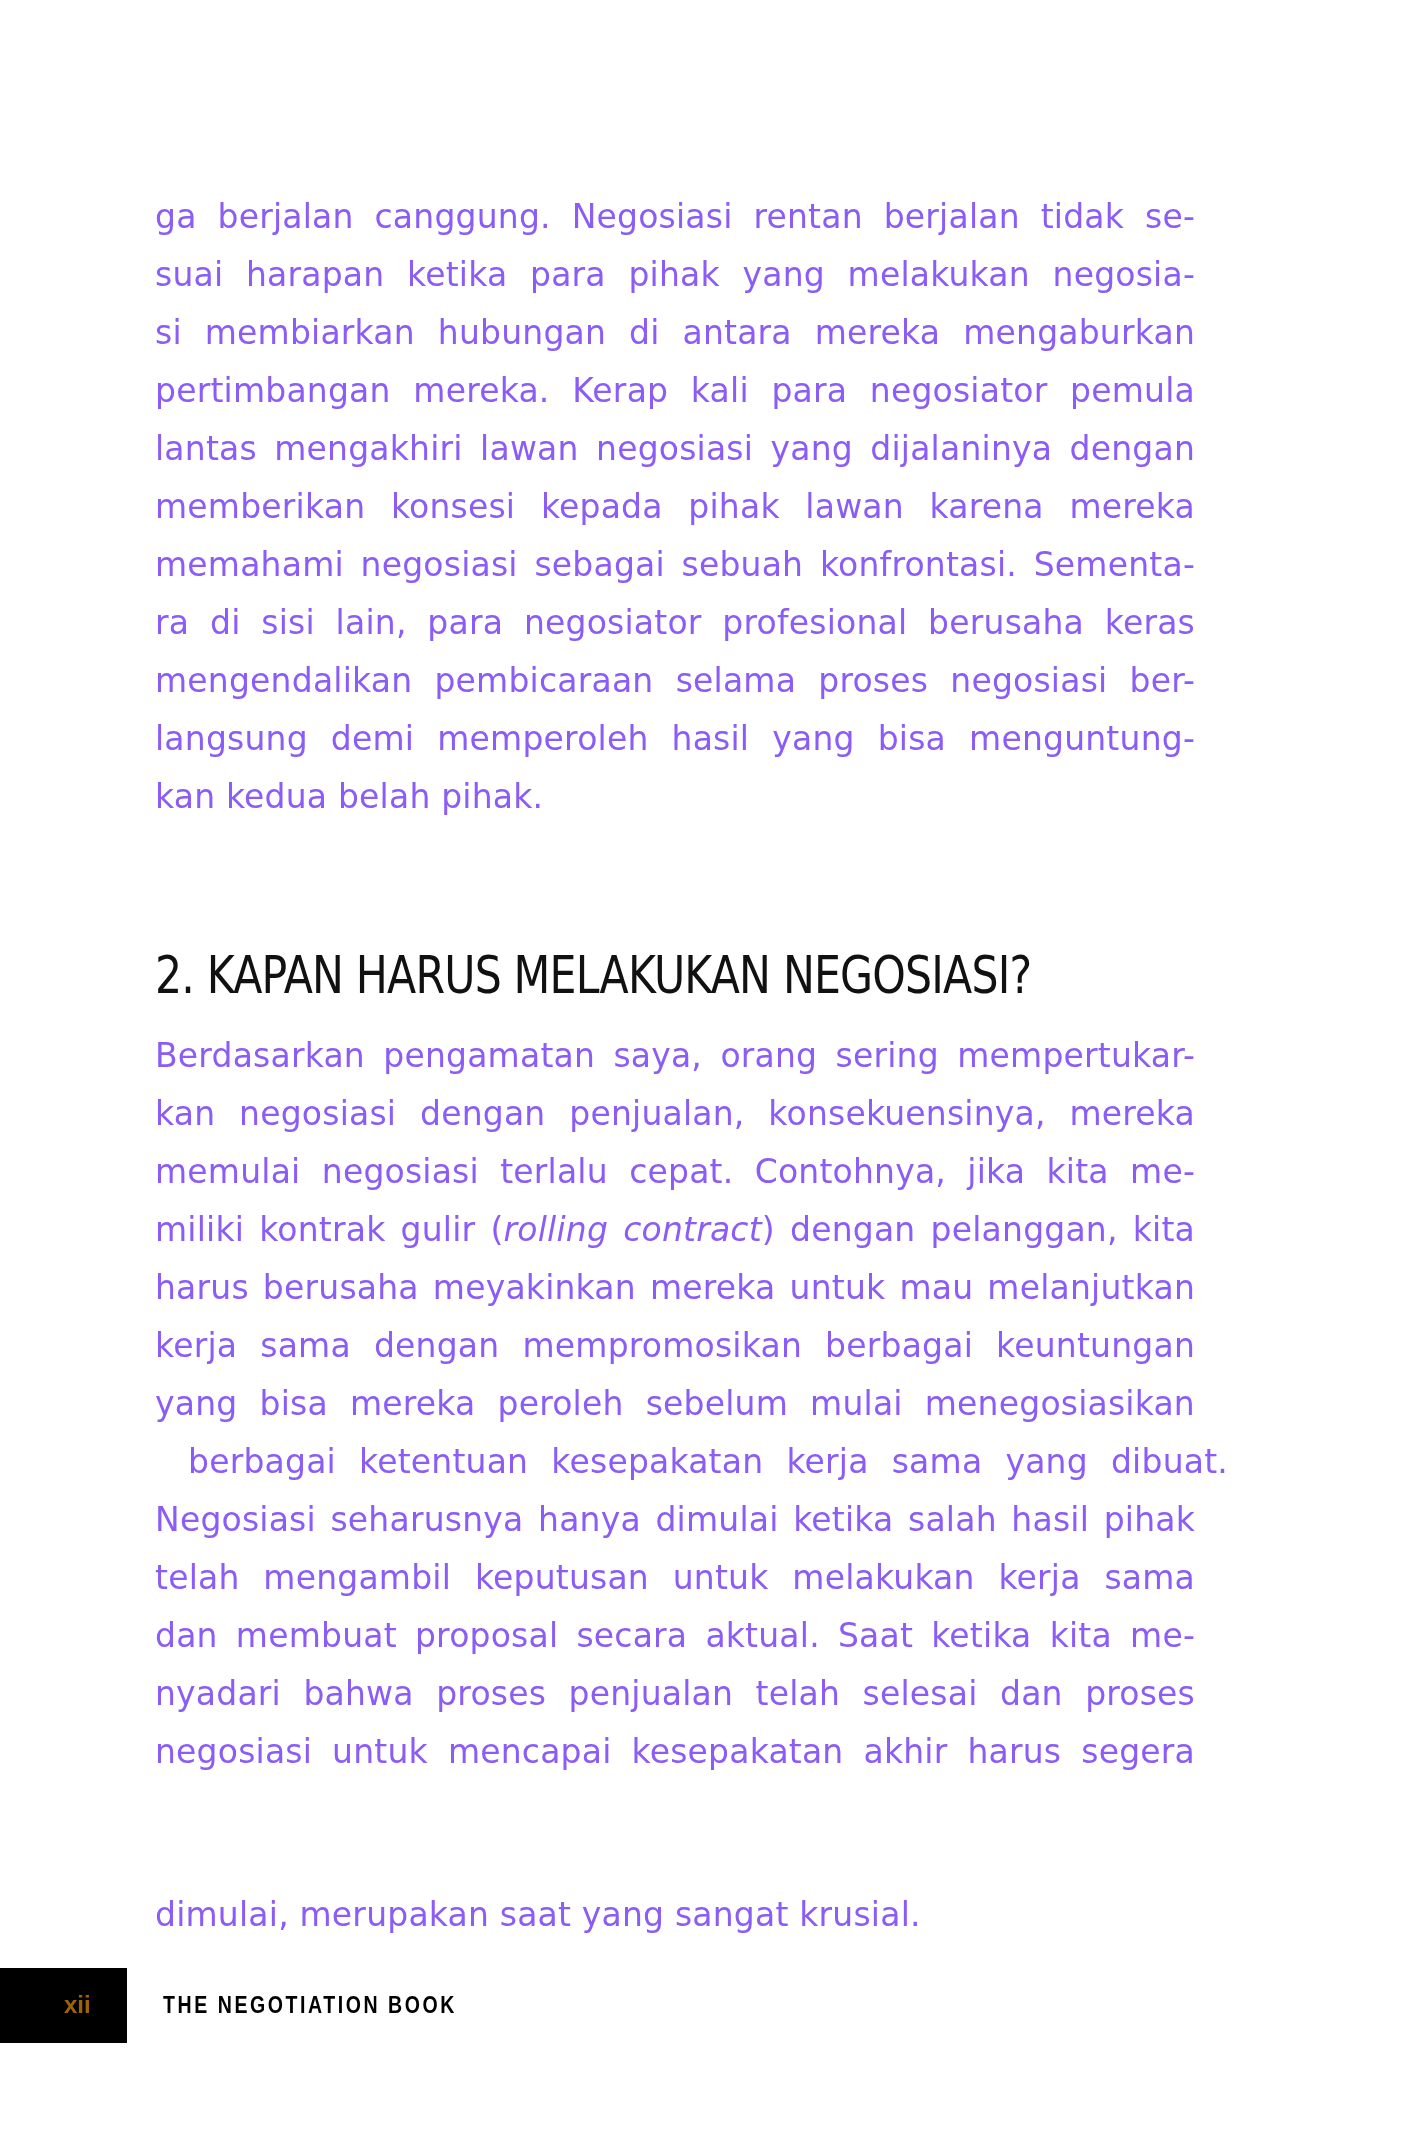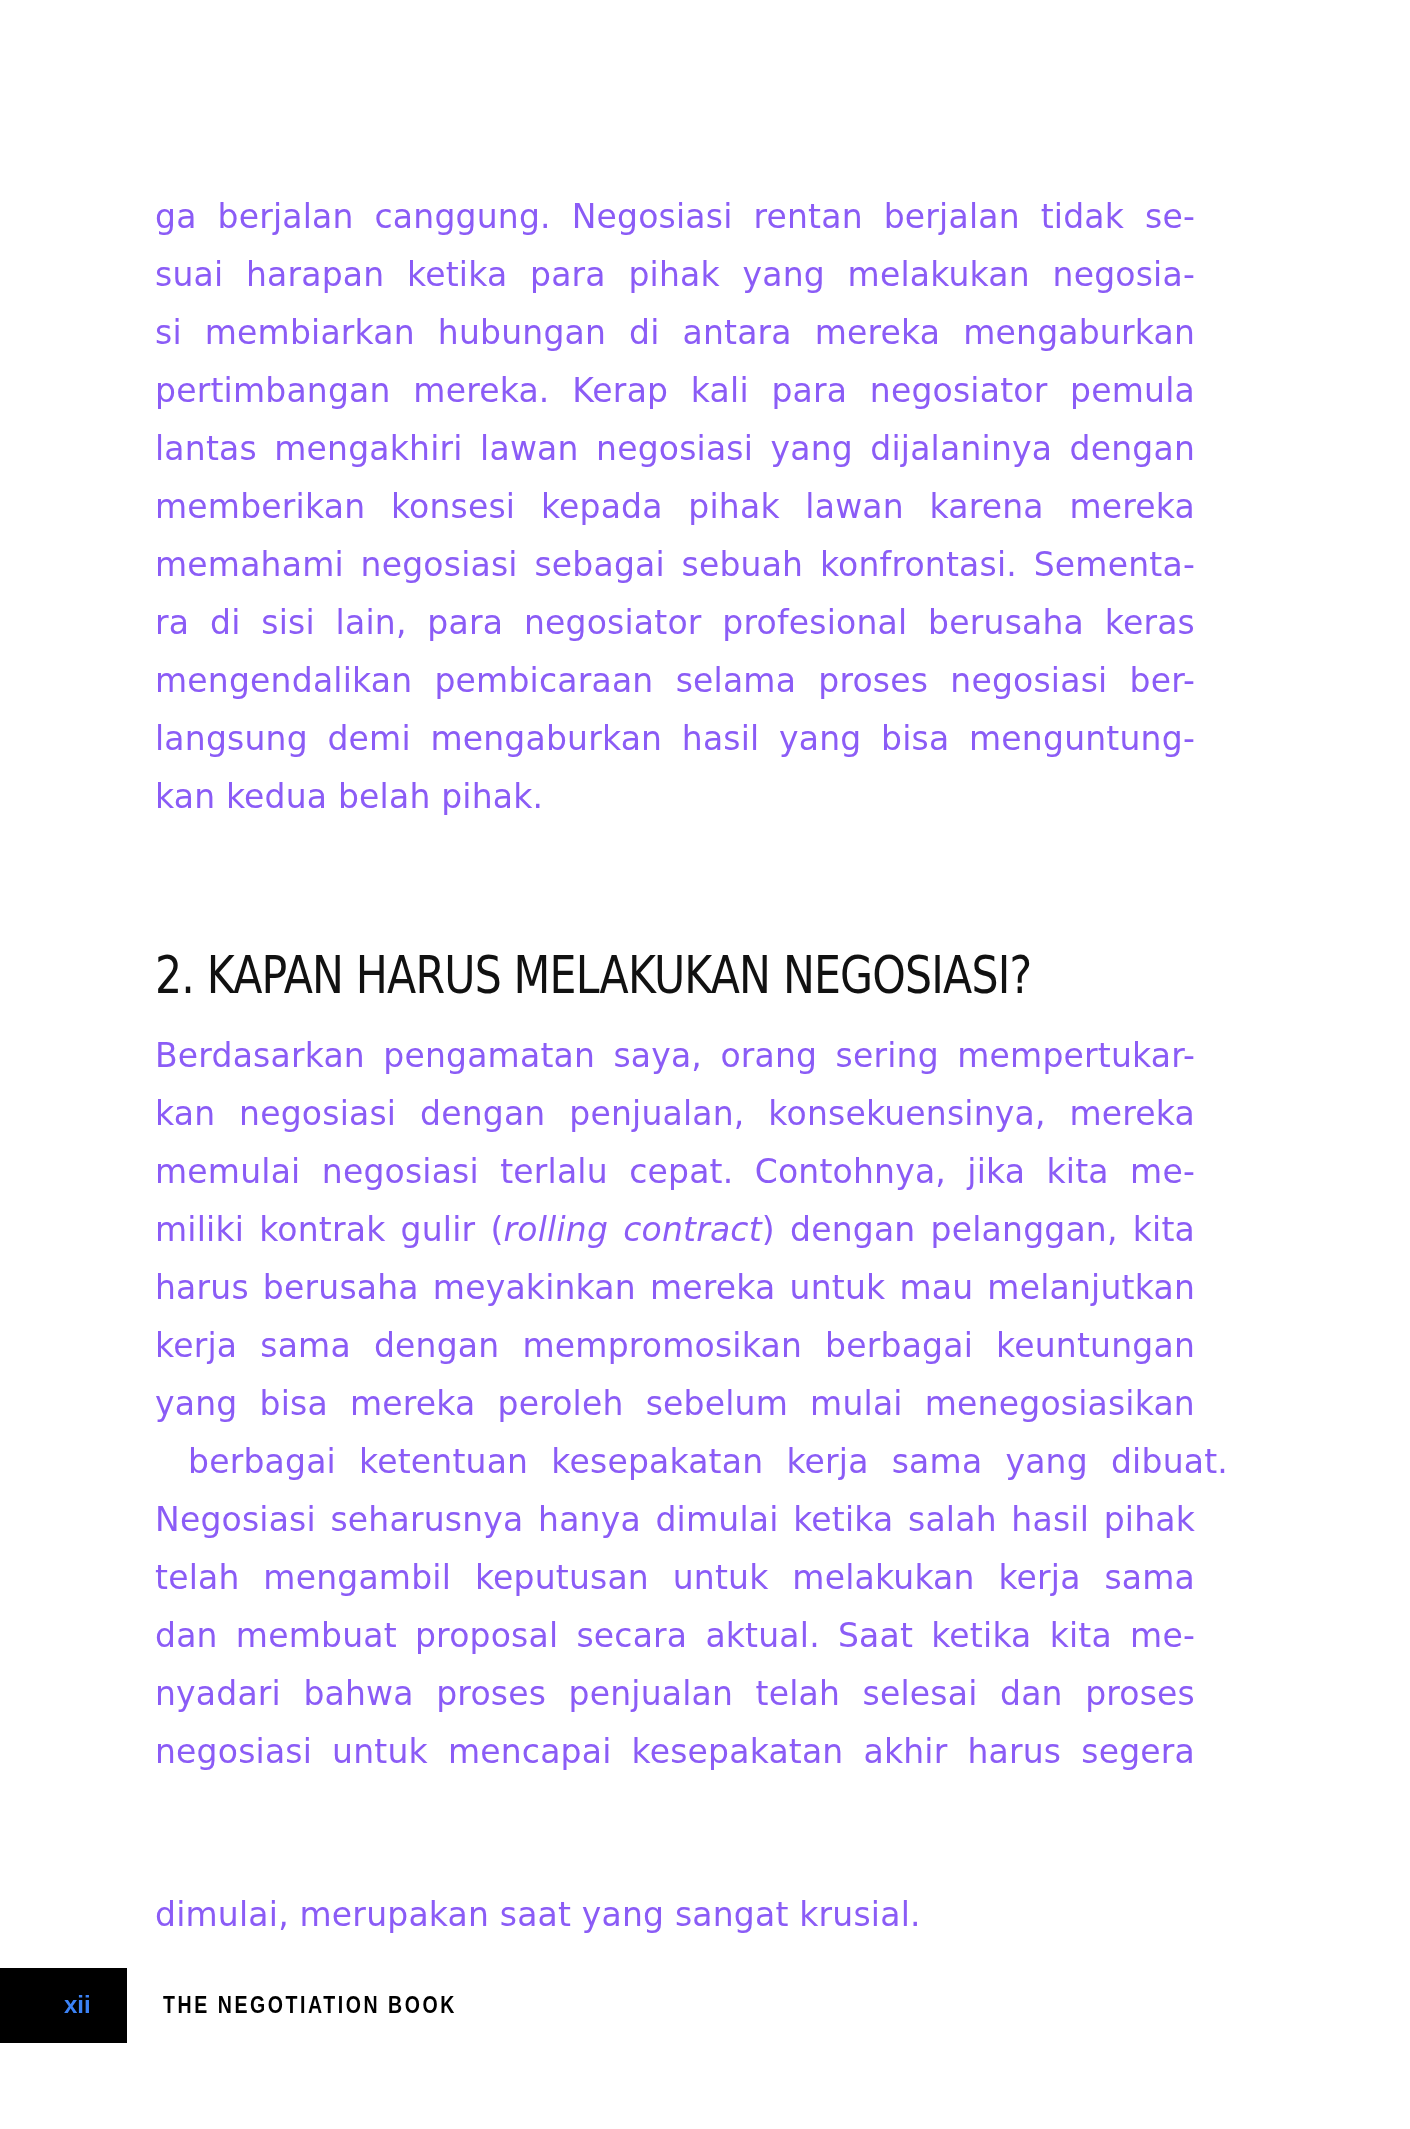--- a/index.html
+++ b/index.html
@@ -39,21 +39,21 @@
   }
   .folio-box {
     position: absolute;
     left: 0; top: 1968px;
     width: 127px; height: 75px;
     background: #000;
   }
   .folio-num {
     position: absolute;
     left: 64px; top: 1990px;
-    color: #3b82f6;
+    color: #a16207;
     font-family: "Liberation Sans", sans-serif;
     font-weight: bold;
     font-size: 24px;
     line-height: 30px;
   }
   .running-title {
     position: absolute;
     left: 163px; top: 1990px;
     color: #000;
     font-family: "Liberation Sans", sans-serif;
@@ -74,21 +74,21 @@
   <div>
     <div class="line" style="top: 188px; width: 1040px; text-align-last: justify;">ga berjalan canggung. Negosiasi rentan berjalan tidak se-</div>
     <div class="line" style="top: 246px; width: 1040px; text-align-last: justify;">suai harapan ketika para pihak yang melakukan negosia-</div>
     <div class="line" style="top: 304px; width: 1040px; text-align-last: justify;">si membiarkan hubungan di antara mereka mengaburkan</div>
     <div class="line" style="top: 362px; width: 1040px; text-align-last: justify;">pertimbangan mereka. Kerap kali para negosiator pemula</div>
     <div class="line" style="top: 420px; width: 1040px; text-align-last: justify;">lantas mengakhiri lawan negosiasi yang dijalaninya dengan</div>
     <div class="line" style="top: 478px; width: 1040px; text-align-last: justify;">memberikan konsesi kepada pihak lawan karena mereka</div>
     <div class="line" style="top: 536px; width: 1040px; text-align-last: justify;">memahami negosiasi sebagai sebuah konfrontasi. Sementa-</div>
     <div class="line" style="top: 594px; width: 1040px; text-align-last: justify;">ra di sisi lain, para negosiator profesional berusaha keras</div>
     <div class="line" style="top: 652px; width: 1040px; text-align-last: justify;">mengendalikan pembicaraan selama proses negosiasi ber-</div>
-    <div class="line" style="top: 710px; width: 1040px; text-align-last: justify;">langsung demi mengaburkan hasil yang bisa menguntung-</div>
+    <div class="line" style="top: 710px; width: 1040px; text-align-last: justify;">langsung demi memperoleh hasil yang bisa menguntung-</div>
     <div class="line last" style="top: 768px; width: 1040px; text-align-last: left;">kan kedua belah pihak.</div>
   </div>
 
   <h2 class="heading">2. KAPAN HARUS MELAKUKAN NEGOSIASI?</h2>
 
   <div>
     <div class="line" style="top: 1027px; width: 1040px; text-align-last: justify;">Berdasarkan pengamatan saya, orang sering mempertukar-</div>
     <div class="line" style="top: 1085px; width: 1040px; text-align-last: justify;">kan negosiasi dengan penjualan, konsekuensinya, mereka</div>
     <div class="line" style="top: 1143px; width: 1040px; text-align-last: justify;">memulai negosiasi terlalu cepat. Contohnya, jika kita me-</div>
     <div class="line" style="top: 1201px; width: 1040px; text-align-last: justify;">

